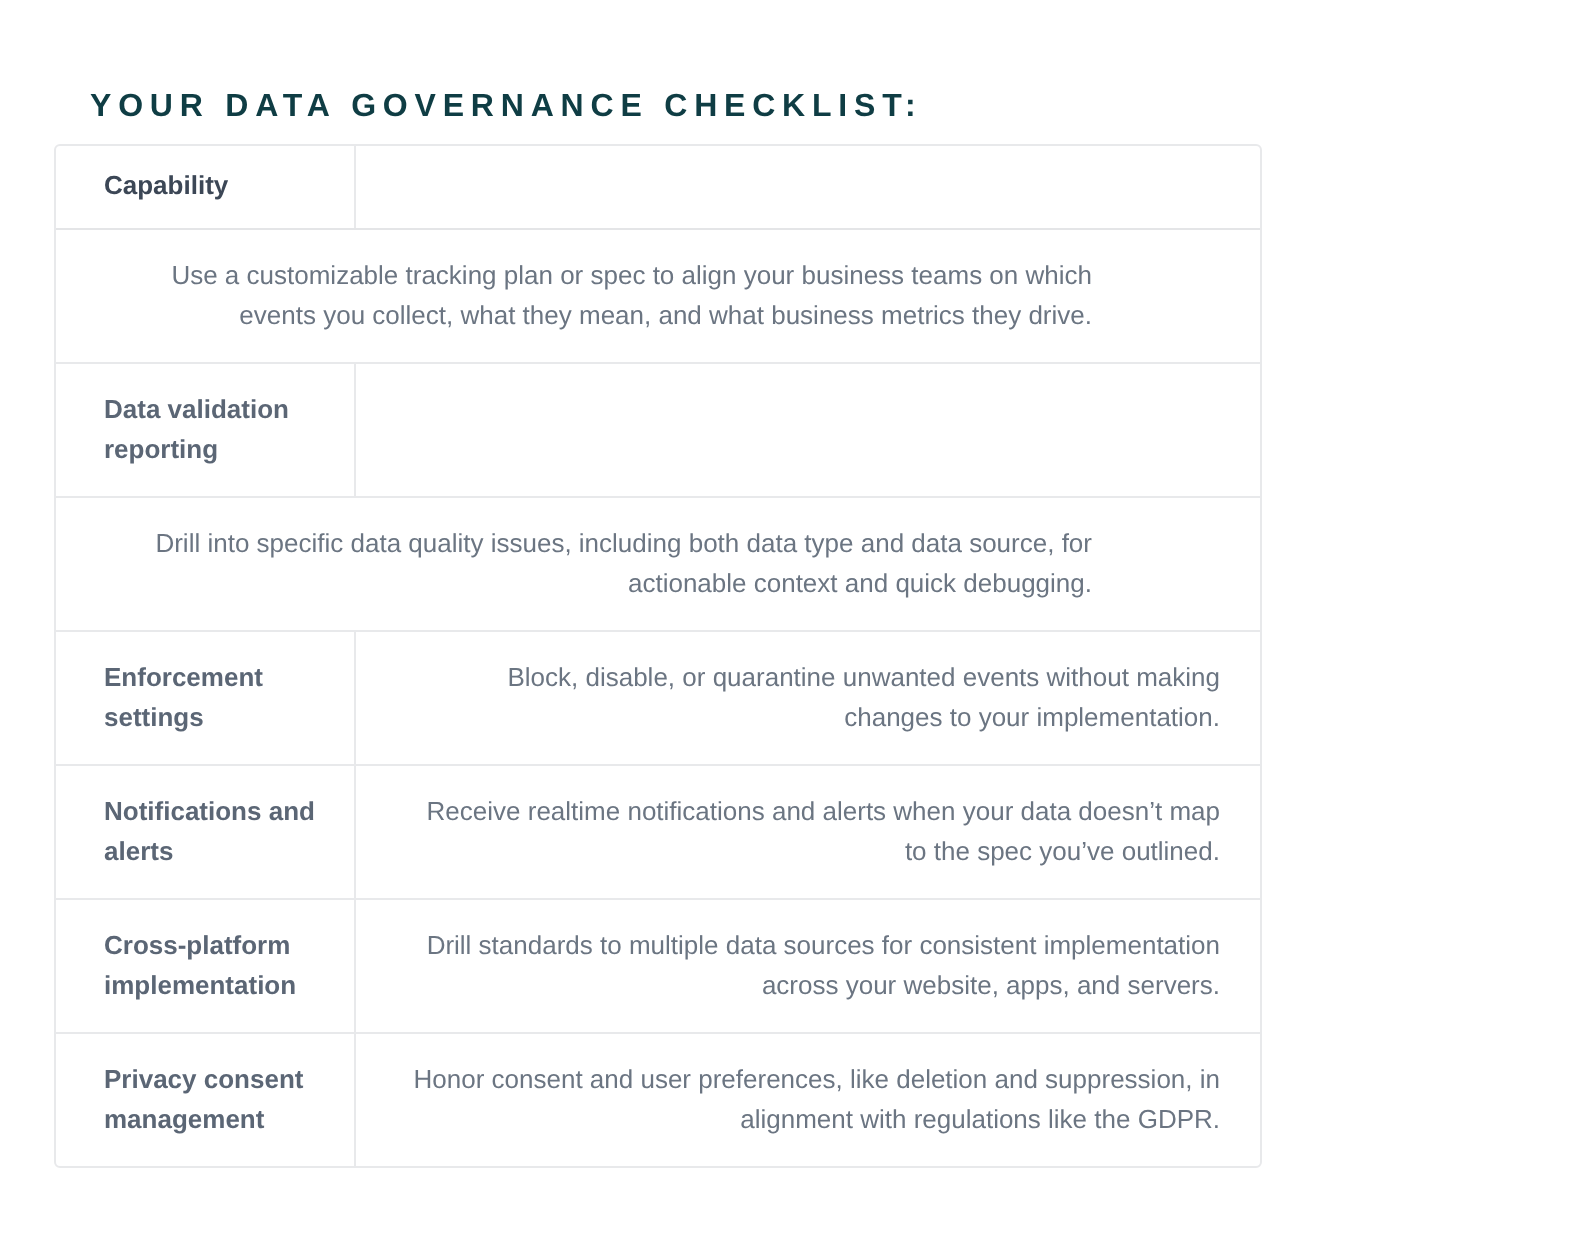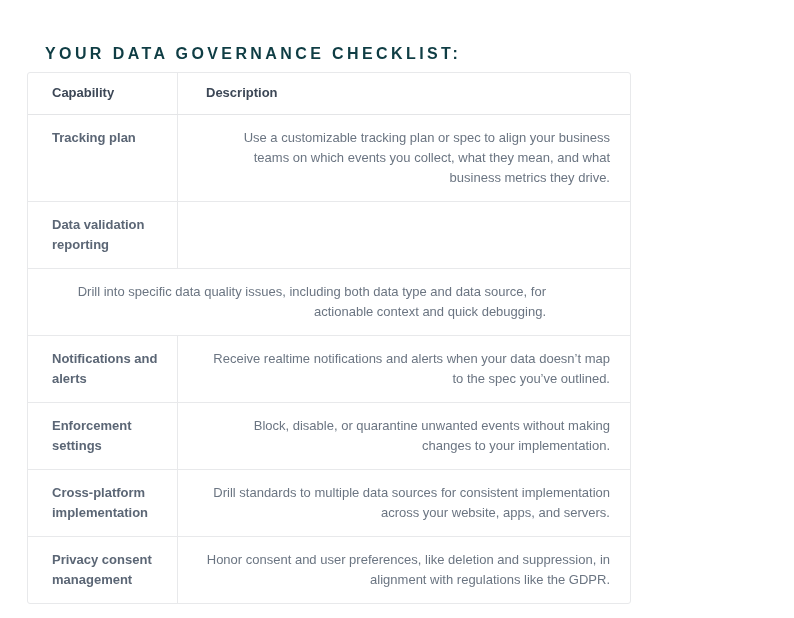--- a/index.html
+++ b/index.html
@@ -78,51 +78,49 @@
   .desc-text { display: block; max-width: 490px; text-align: right; }
 </style>
 </head>
 <body>
 
 <h1 class="title">YOUR DATA GOVERNANCE CHECKLIST:</h1>
 
 <div class="table">
   <div class="row header">
     <div class="cell-cap">Capability</div>
-    <div class="cell-desc">Description</div>
   </div>
 
   <div class="row body">
-    <div class="cell-cap">Tracking plan</div>
     <div class="cell-desc">
         <span class="desc-text">Use a customizable tracking plan or spec to align your business teams on which events you collect, what they mean, and what business metrics they drive.</span>
       </div>
   </div>
 
   <div class="row body">
     <div class="cell-cap">Data validation reporting</div>
   </div>
 
   <div class="row body">
     <div class="cell-desc">
         <span class="desc-text">Drill into specific data quality issues, including both data type and data source, for actionable context and quick debugging.</span>
       </div>
   </div>
 
   <div class="row body">
-    <div class="cell-cap">Notifications and alerts</div>
+    <div class="cell-cap">Enforcement settings</div>
     <div class="cell-desc">
-        <span class="desc-text">Receive realtime notifications and alerts when your data doesn’t map to the spec you’ve outlined.</span>
+        <span class="desc-text">Block, disable, or quarantine unwanted events without making changes to your implementation.</span>
       </div>
   </div>
 
   <div class="row body">
-    <div class="cell-cap">Enforcement settings</div>
+    <div class="cell-cap">Notifications and alerts</div>
     <div class="cell-desc">
-        <span class="desc-text">Block, disable, or quarantine unwanted events without making changes to your implementation.</span>
+        <span class="desc-text">Receive realtime notifications and alerts when your data doesn’t map to the spec you’ve outlined.</span>
       </div>
   </div>
 
   <div class="row body">
     <div class="cell-cap">Cross-platform implementation</div>
     <div class="cell-desc">
         <span class="desc-text">Drill standards to multiple data sources for consistent implementation across your website, apps, and servers.</span>
       </div>
   </div>
 

